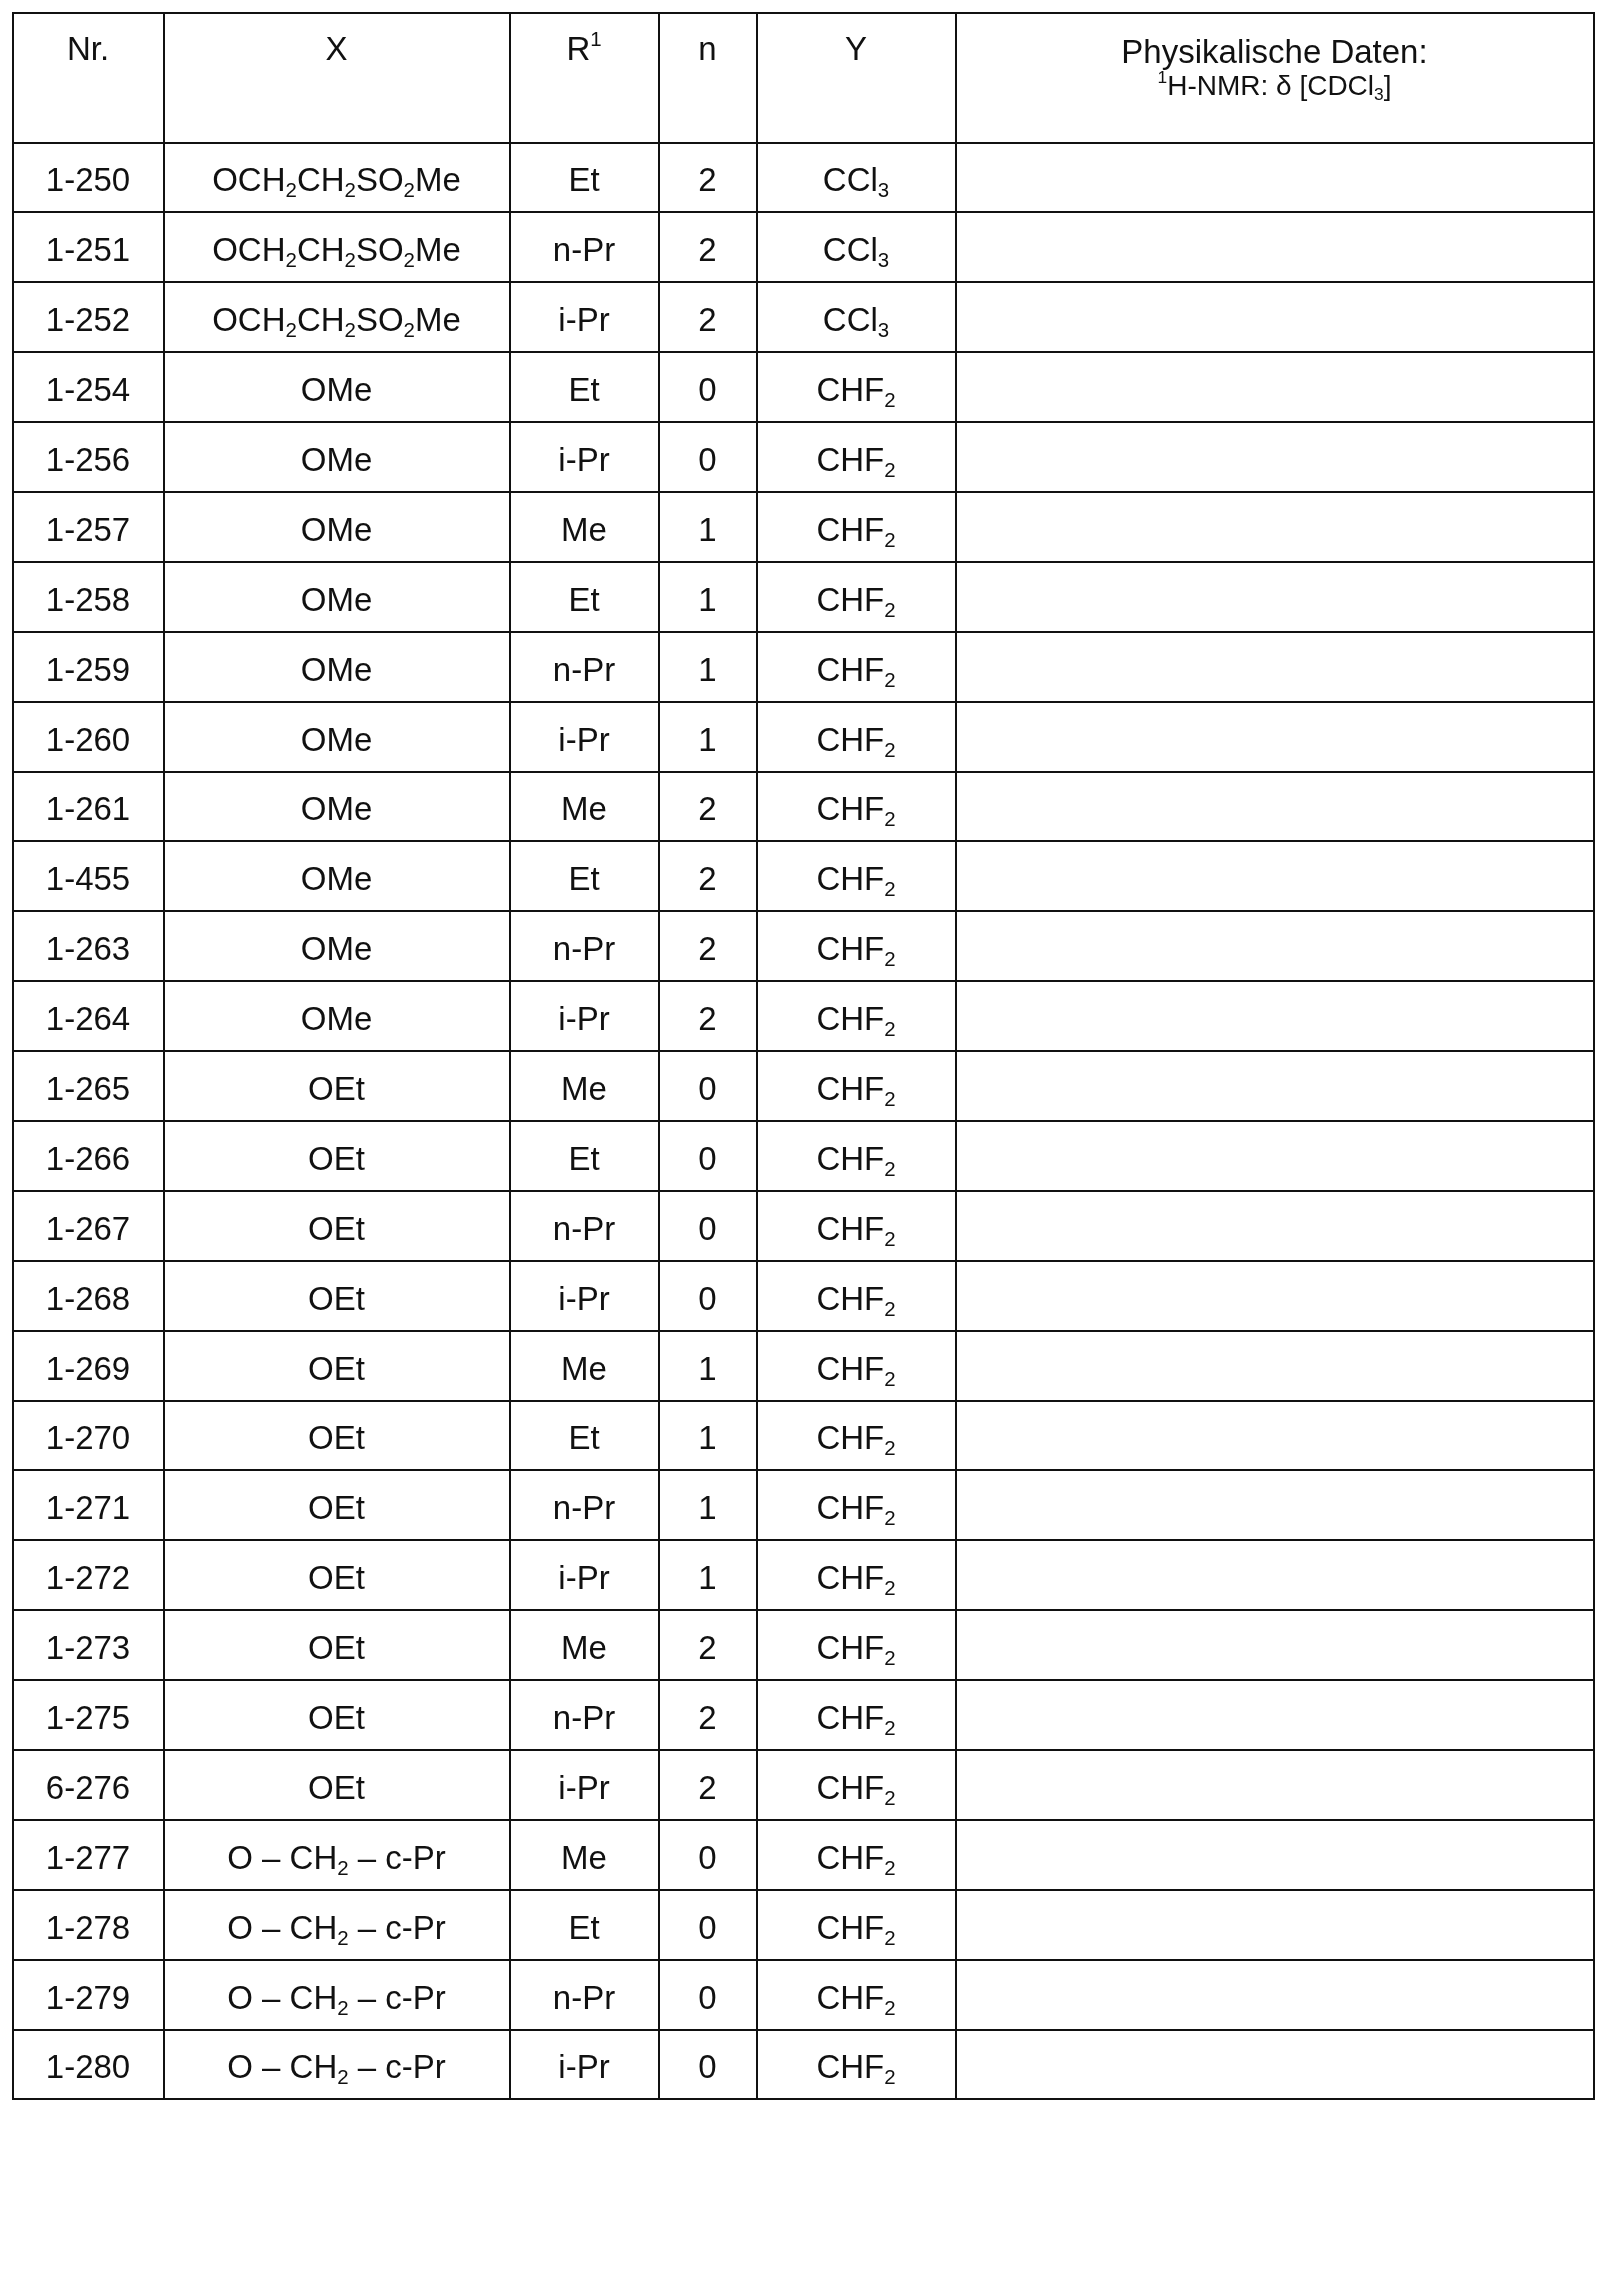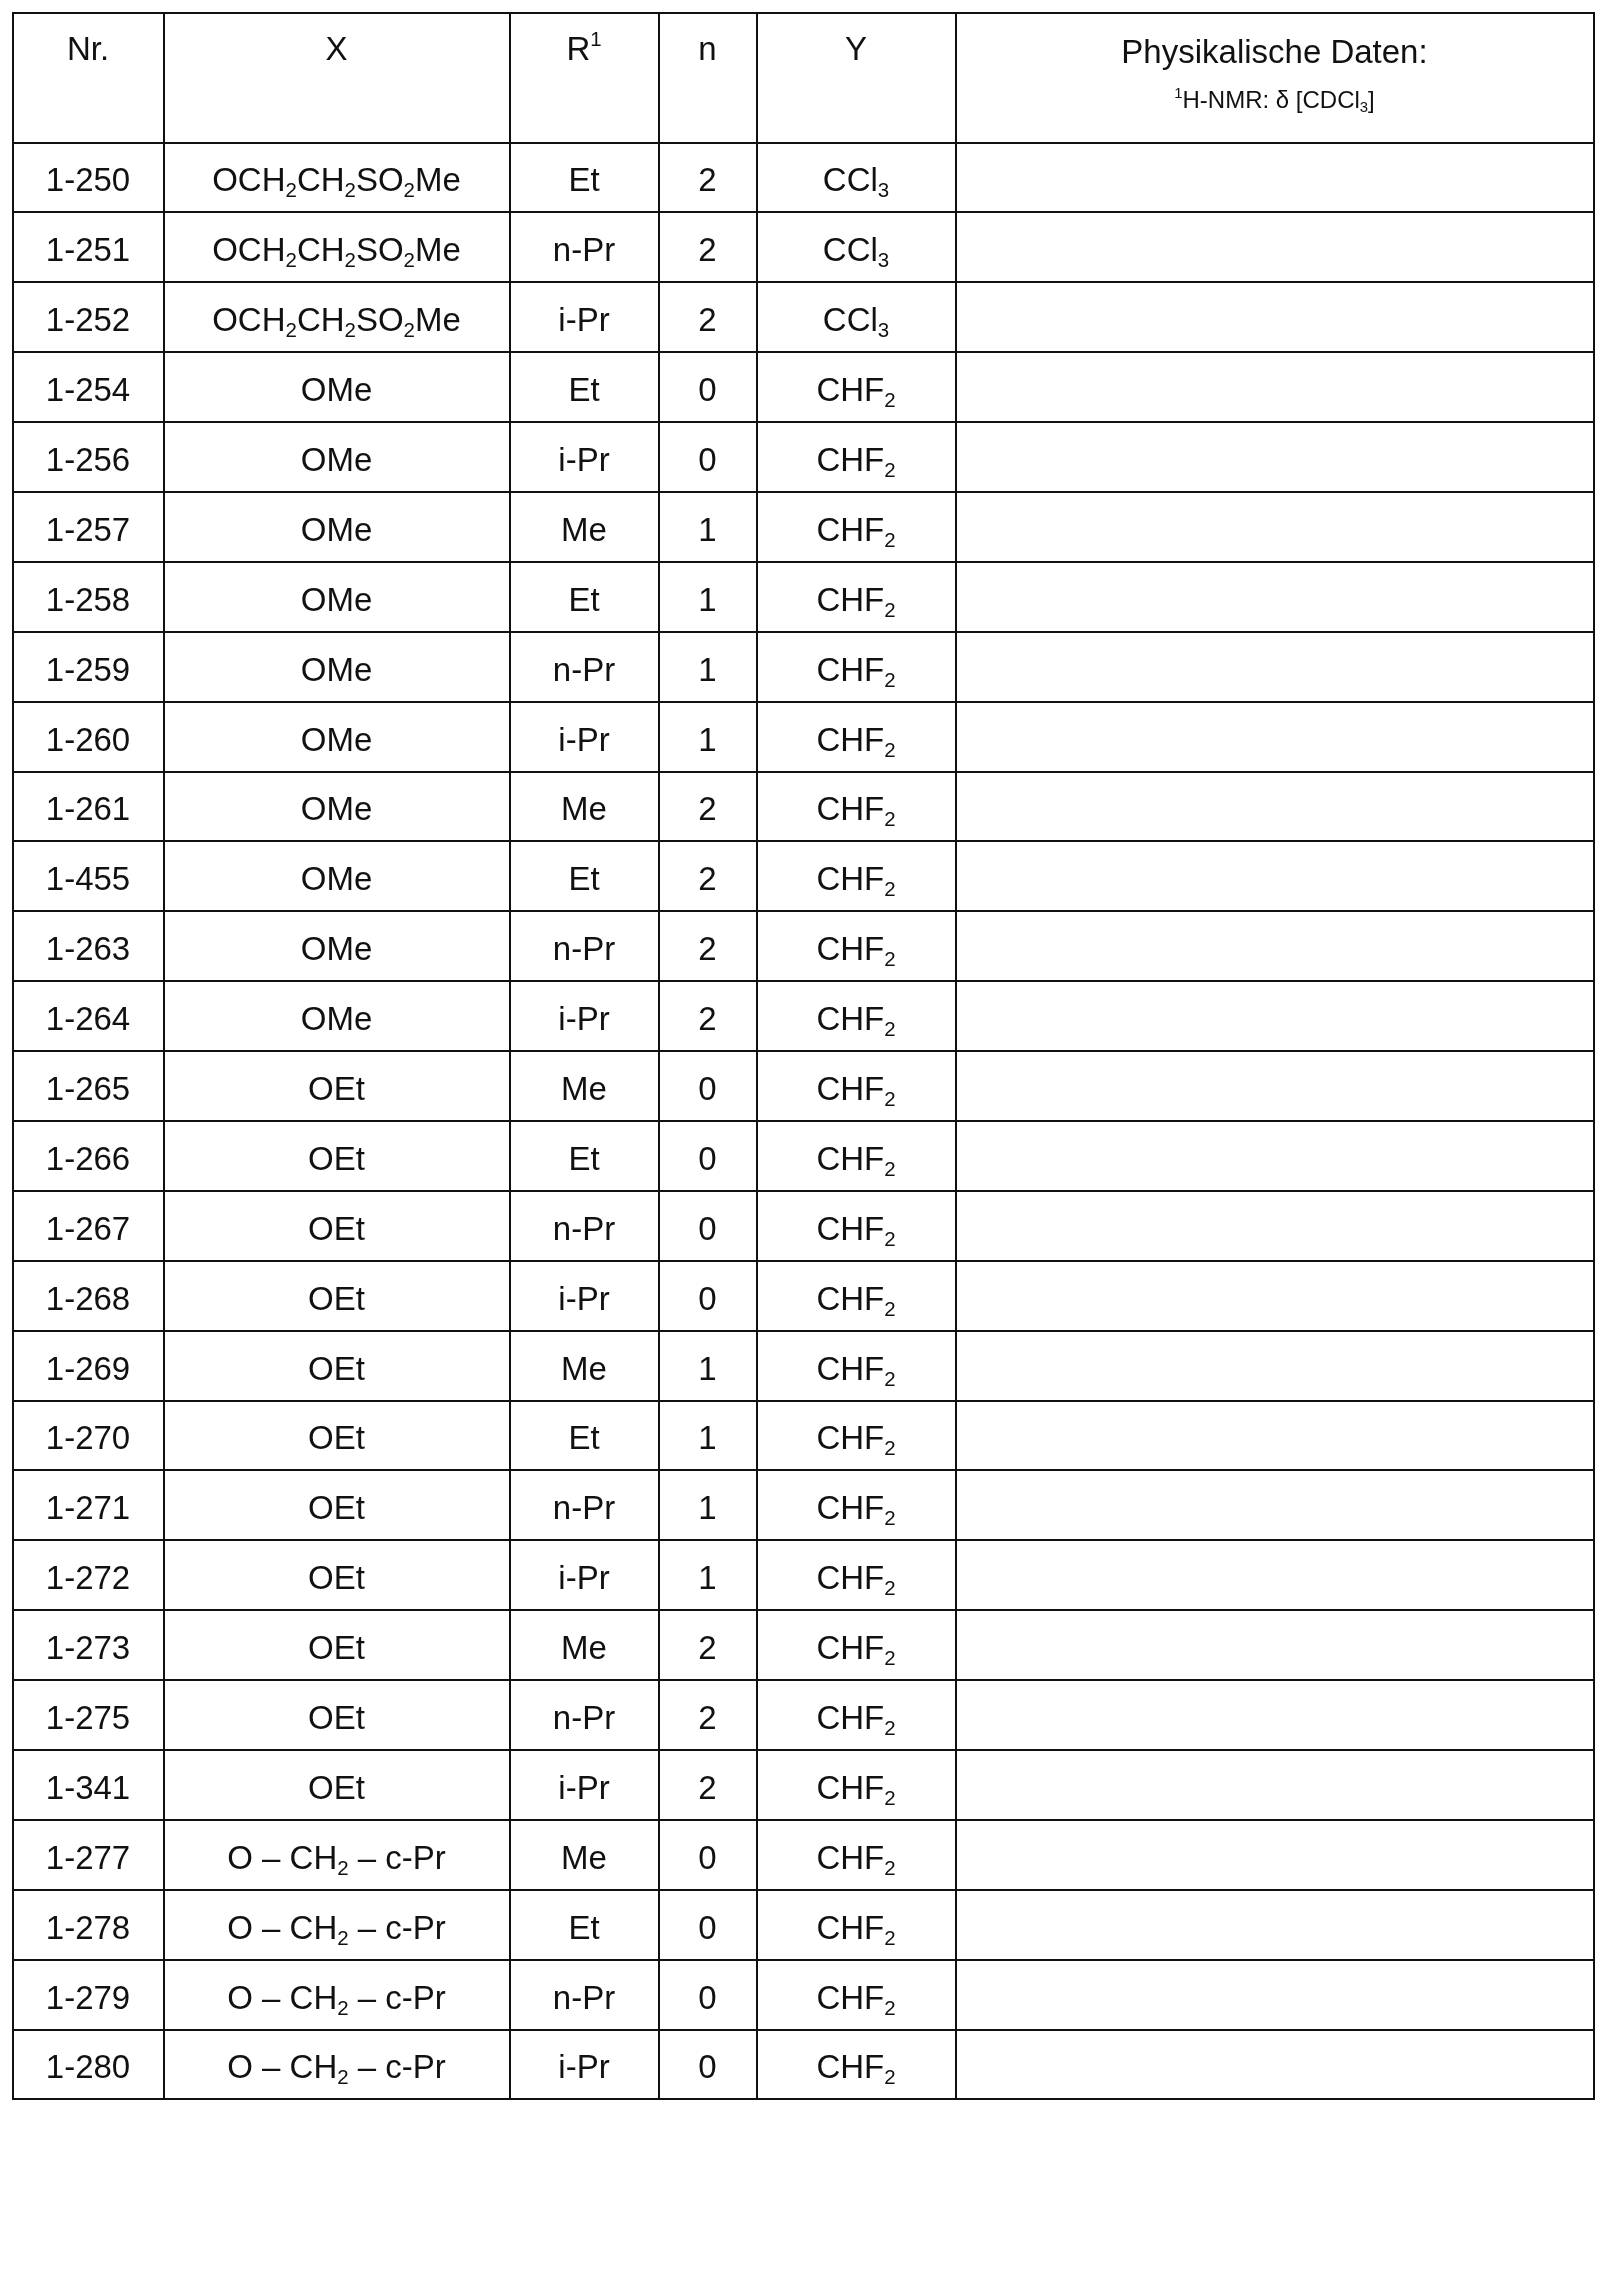--- a/index.html
+++ b/index.html
@@ -36,22 +36,22 @@
     thead th {
       height: 107px;
       vertical-align: top;
       padding-top: 18px !important;
     }
     thead th.phys {
       padding-top: 21px !important;
     }
     thead th .line2 {
       display: block;
-      margin-top: 20px;
-      font-size: 24px;
+      margin-top: 4px;
+      font-size: 28px;
       text-align: center;
     }
     tbody td {
       height: 63px;
       vertical-align: middle;
       padding-top: 4.9px !important;
     }
     sub {
       font-size: 0.62em;
       vertical-align: -0.3em;
@@ -273,21 +273,21 @@
       </tr>
       <tr>
         <td>1-275</td>
         <td><span>OEt</span></td>
         <td>n-Pr</td>
         <td>2</td>
         <td><span>CHF</span><sub>2</sub></td>
         <td></td>
       </tr>
       <tr>
-        <td>1-341</td>
+        <td>6-276</td>
         <td><span>OEt</span></td>
         <td>i-Pr</td>
         <td>2</td>
         <td><span>CHF</span><sub>2</sub></td>
         <td></td>
       </tr>
       <tr>
         <td>1-277</td>
         <td><span>O – CH</span><sub>2</sub><span> – c-Pr</span></td>
         <td>Me</td>

